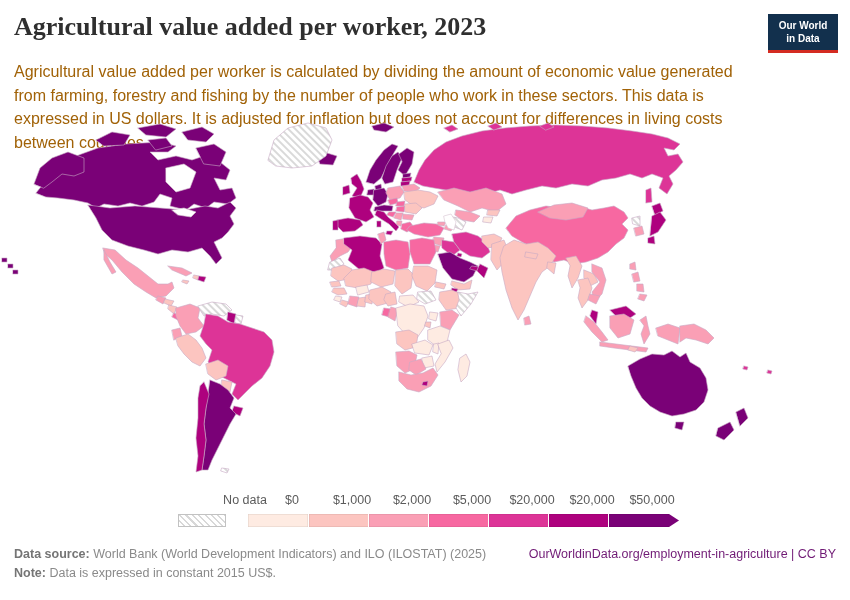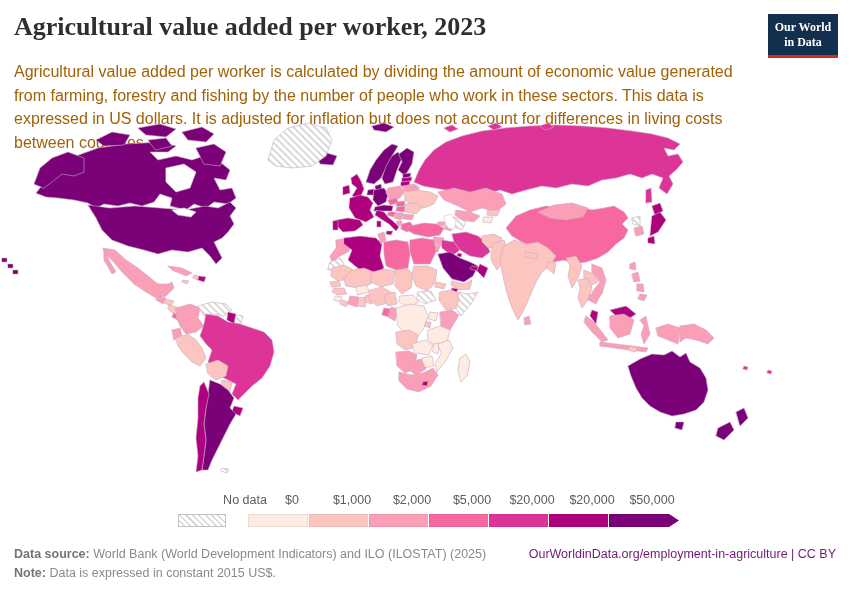--- a/index.html
+++ b/index.html
@@ -5,21 +5,21 @@
   html,body{margin:0;padding:0;background:#fff;}
   .page{position:relative;width:850px;height:600px;background:#fff;overflow:hidden;
         font-family:"Liberation Sans", sans-serif;}
   .title{position:absolute;left:14px;top:12px;width:700px;
          font-family:"Liberation Serif", serif;font-size:26px;font-weight:600;color:#2f2f2f;}
   .subtitle{position:absolute;left:14px;top:60px;width:722px;
             font-size:16px;line-height:1.48;color:#a16207;}
   .logo{position:absolute;right:12px;top:14px;width:62px;background:#12304d;
         border-bottom:3px solid #d42b21;color:#fff;text-align:center;
         padding:6px 4px 5px 4px;cursor:pointer;}
-  .logo div{font-size:12px;font-weight:bold;line-height:1.25;font-family:Liberation Serif, serif;}
+  .logo div{font-size:10px;font-weight:bold;line-height:1.25;}
   .mapwrap{position:absolute;left:0;top:118px;width:850px;height:372px;}
   svg path{stroke:#c8aac4;stroke-width:.6;stroke-linejoin:round;stroke-linecap:round;}
   svg path.water{fill:#fff;stroke:#d6c2d2;}
   .legend{position:absolute;left:0;top:490px;width:850px;height:44px;}
   .lg-label{position:absolute;top:3px;transform:translateX(-50%);
             font-size:12.5px;color:#5b5b5b;white-space:nowrap;margin-left:44px;}
   .lg-seg{position:absolute;top:24px;height:13px;width:60px;
           box-shadow:inset 0 0 0 .5px rgba(0,0,0,.12);cursor:pointer;}
   .lg-arrow{clip-path:polygon(0 0,calc(100% - 10px) 0,100% 50%,calc(100% - 10px) 100%,0 100%);}
   .lg-nodata{position:absolute;left:178px;top:24px;width:46px;height:11px;

